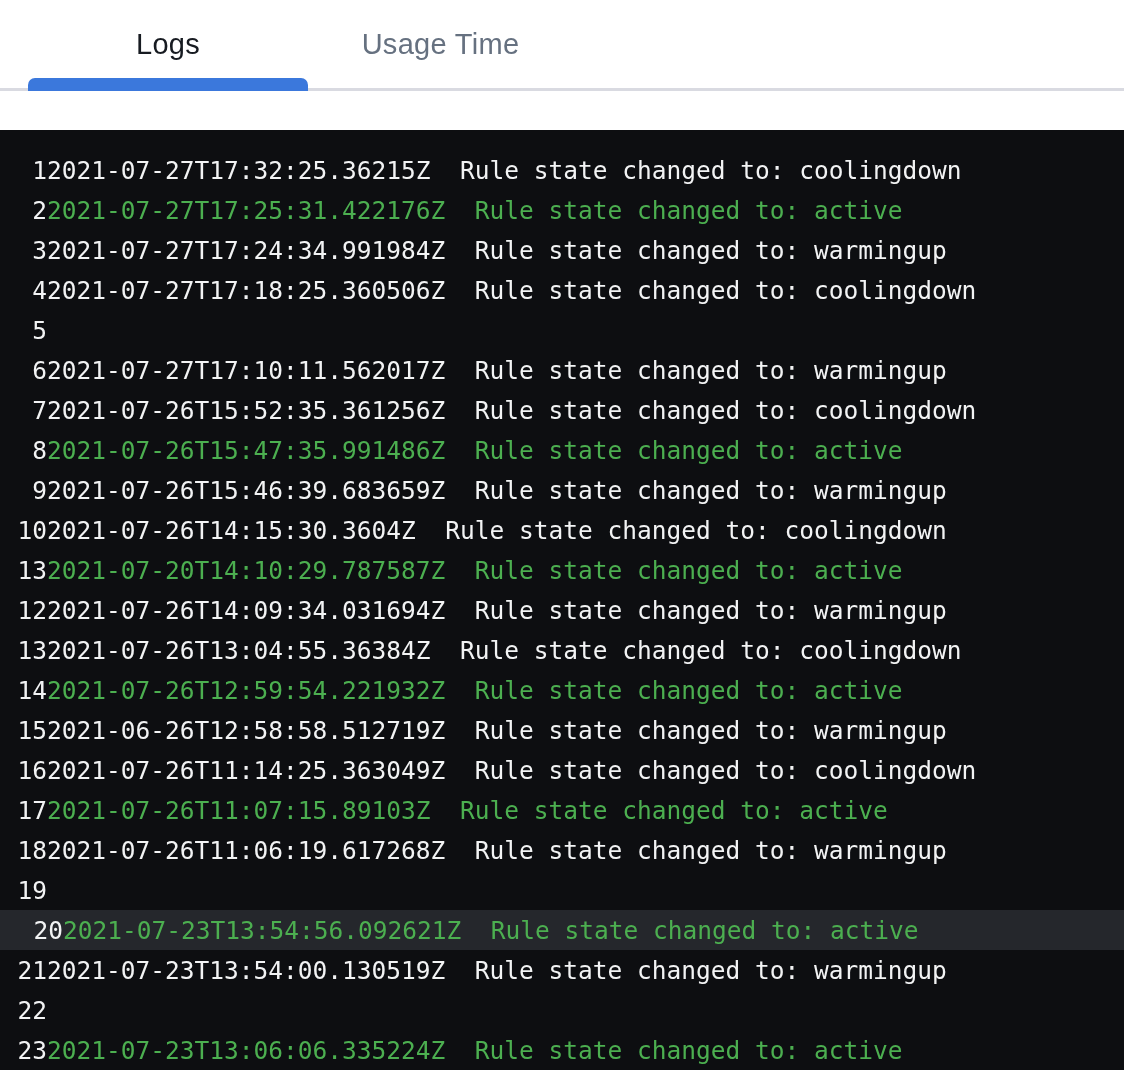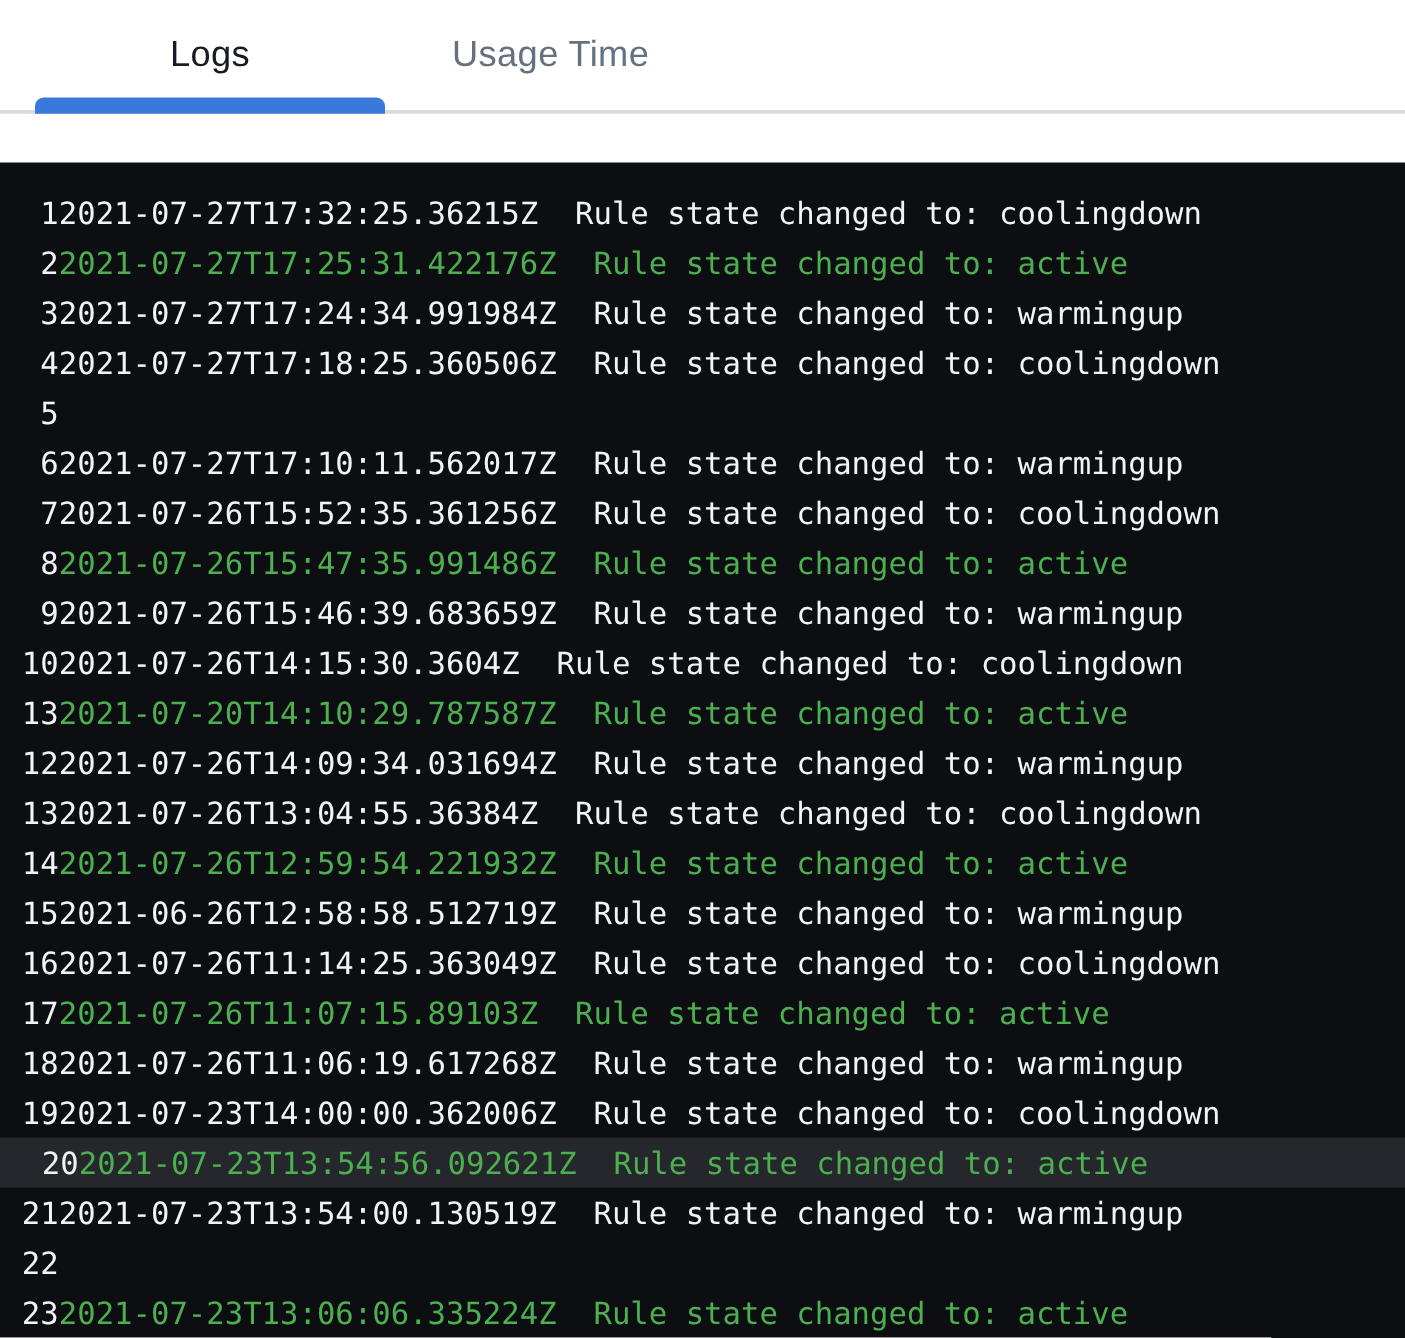--- a/index.html
+++ b/index.html
@@ -111,20 +111,20 @@
       <div class="row"><span class="num">9</span><span class="txt">2021-07-26T15:46:39.683659Z  Rule state changed to: warmingup</span></div>
       <div class="row"><span class="num">10</span><span class="txt">2021-07-26T14:15:30.3604Z  Rule state changed to: coolingdown</span></div>
       <div class="row"><span class="num">13</span><span class="txt green">2021-07-20T14:10:29.787587Z  Rule state changed to: active</span></div>
       <div class="row"><span class="num">12</span><span class="txt">2021-07-26T14:09:34.031694Z  Rule state changed to: warmingup</span></div>
       <div class="row"><span class="num">13</span><span class="txt">2021-07-26T13:04:55.36384Z  Rule state changed to: coolingdown</span></div>
       <div class="row"><span class="num">14</span><span class="txt green">2021-07-26T12:59:54.221932Z  Rule state changed to: active</span></div>
       <div class="row"><span class="num">15</span><span class="txt">2021-06-26T12:58:58.512719Z  Rule state changed to: warmingup</span></div>
       <div class="row"><span class="num">16</span><span class="txt">2021-07-26T11:14:25.363049Z  Rule state changed to: coolingdown</span></div>
       <div class="row"><span class="num">17</span><span class="txt green">2021-07-26T11:07:15.89103Z  Rule state changed to: active</span></div>
       <div class="row"><span class="num">18</span><span class="txt">2021-07-26T11:06:19.617268Z  Rule state changed to: warmingup</span></div>
-      <div class="row"><span class="num">19</span><span class="txt">2021-07-23T14:00:00.362006Z  Rule state changed to: coolingdown</span></div>
+      <div class="row"><span class="num">19</span></div>
       <div class="row selected"><span class="num">20</span><span class="txt green">2021-07-23T13:54:56.092621Z  Rule state changed to: active</span></div>
       <div class="row"><span class="num">21</span><span class="txt">2021-07-23T13:54:00.130519Z  Rule state changed to: warmingup</span></div>
       <div class="row"><span class="num">22</span></div>
       <div class="row"><span class="num">23</span><span class="txt green">2021-07-23T13:06:06.335224Z  Rule state changed to: active</span></div>
     </div>
 
 </div>
 
 </body></html>

